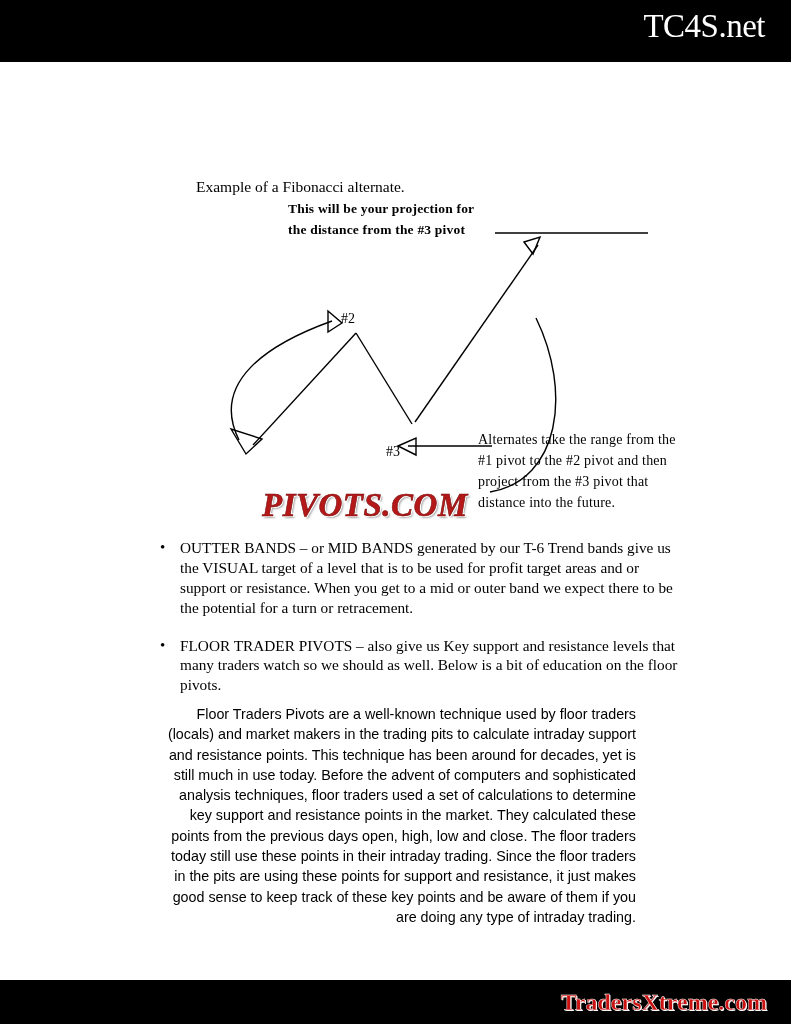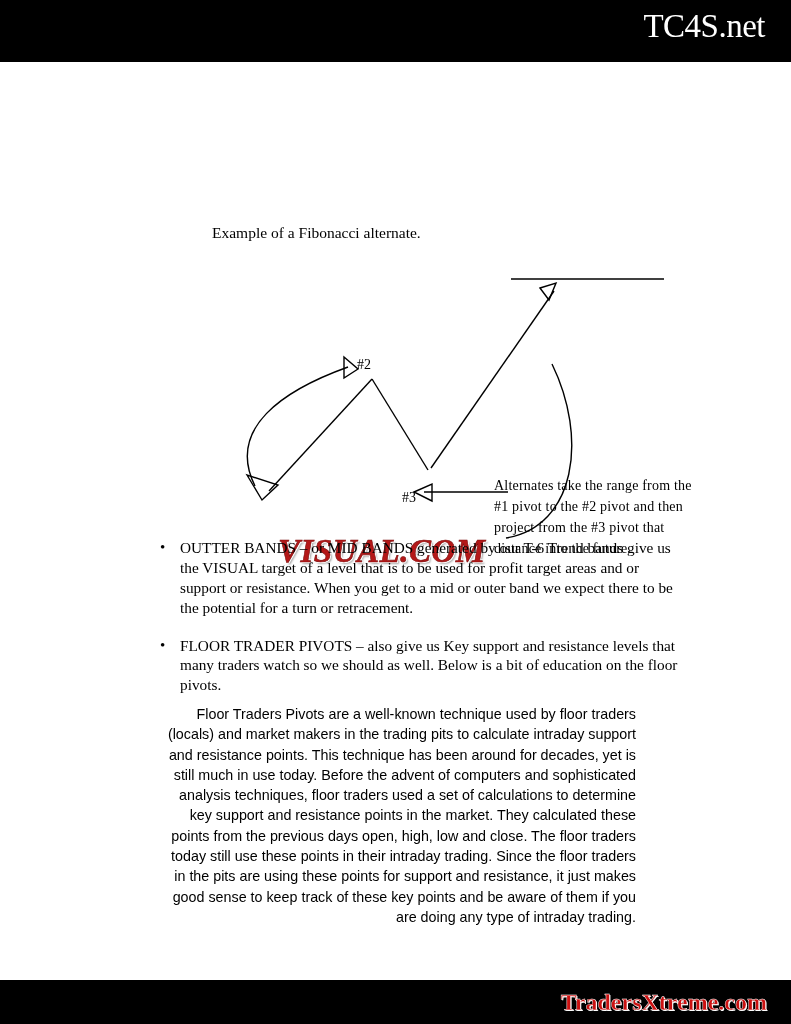--- a/index.html
+++ b/index.html
@@ -31,25 +31,24 @@
     font-family: "Liberation Serif", serif;
     font-weight: normal;
     font-size: 33px;
     color: #ffffff;
     letter-spacing: -0.5px;
   }
 
   
   .diagram {
     position: absolute;
-    left: 16px;
+    left: 0;
     top: 62px;
     width: 699px;
     height: 470px;
-    margin-top: 46px;
   }
   .caption-example {
     position: absolute;
     left: 196px;
     top: 116px;
     font-size: 15.5px;
     font-family: "Liberation Serif", serif;
   }
   .proj-note {
     position: absolute;
@@ -189,27 +188,31 @@
     <path d="M 328 249 L 342 261 L 328 270 Z" fill="none" stroke="#000" stroke-width="1.4"></path>
 
     <path d="M 490 430 C 560 418, 572 330, 536 256" stroke="#000" stroke-width="1.4" fill="none"></path>
 
     <path d="M 408 384 L 492 384" stroke="#000" stroke-width="1.4" fill="none"></path>
     <path d="M 398 384 L 416 376 L 416 393 Z" fill="none" stroke="#000" stroke-width="1.4"></path>
   </svg>
 
   <div class="caption-example">Example of a Fibonacci alternate.</div>
 
+  <div class="proj-note">
+    <div>This will be your projection for</div>
+    <div>the distance from the #3 pivot</div>
+  </div>
 
   <div class="alt-note">Alternates take the range from the #1 pivot to the #2 pivot and then project from the #3 pivot that distance into the future.</div>
 
   <div class="label-p2">#2</div>
   <div class="label-p3">#3</div>
 
-  <div class="watermark">VISUAL.COM</div>
+  <div class="watermark">PIVOTS.COM</div>
 </div>
 
 <div class="bullets">
   <div class="bullet">
     <span class="dot">•</span>
     <span>OUTTER BANDS – or MID BANDS generated by our T-6 Trend bands give us the VISUAL target of a level that is to be used for profit target areas and or support or resistance.  When you get to a mid or outer band we expect there to be the potential for a turn or retracement.</span>
   </div>
   <div class="bullet">
     <span class="dot">•</span>
     <span>FLOOR TRADER PIVOTS –  also give us Key support and resistance levels that many traders watch so we should as well.  Below is a bit of education on the floor pivots.</span>

